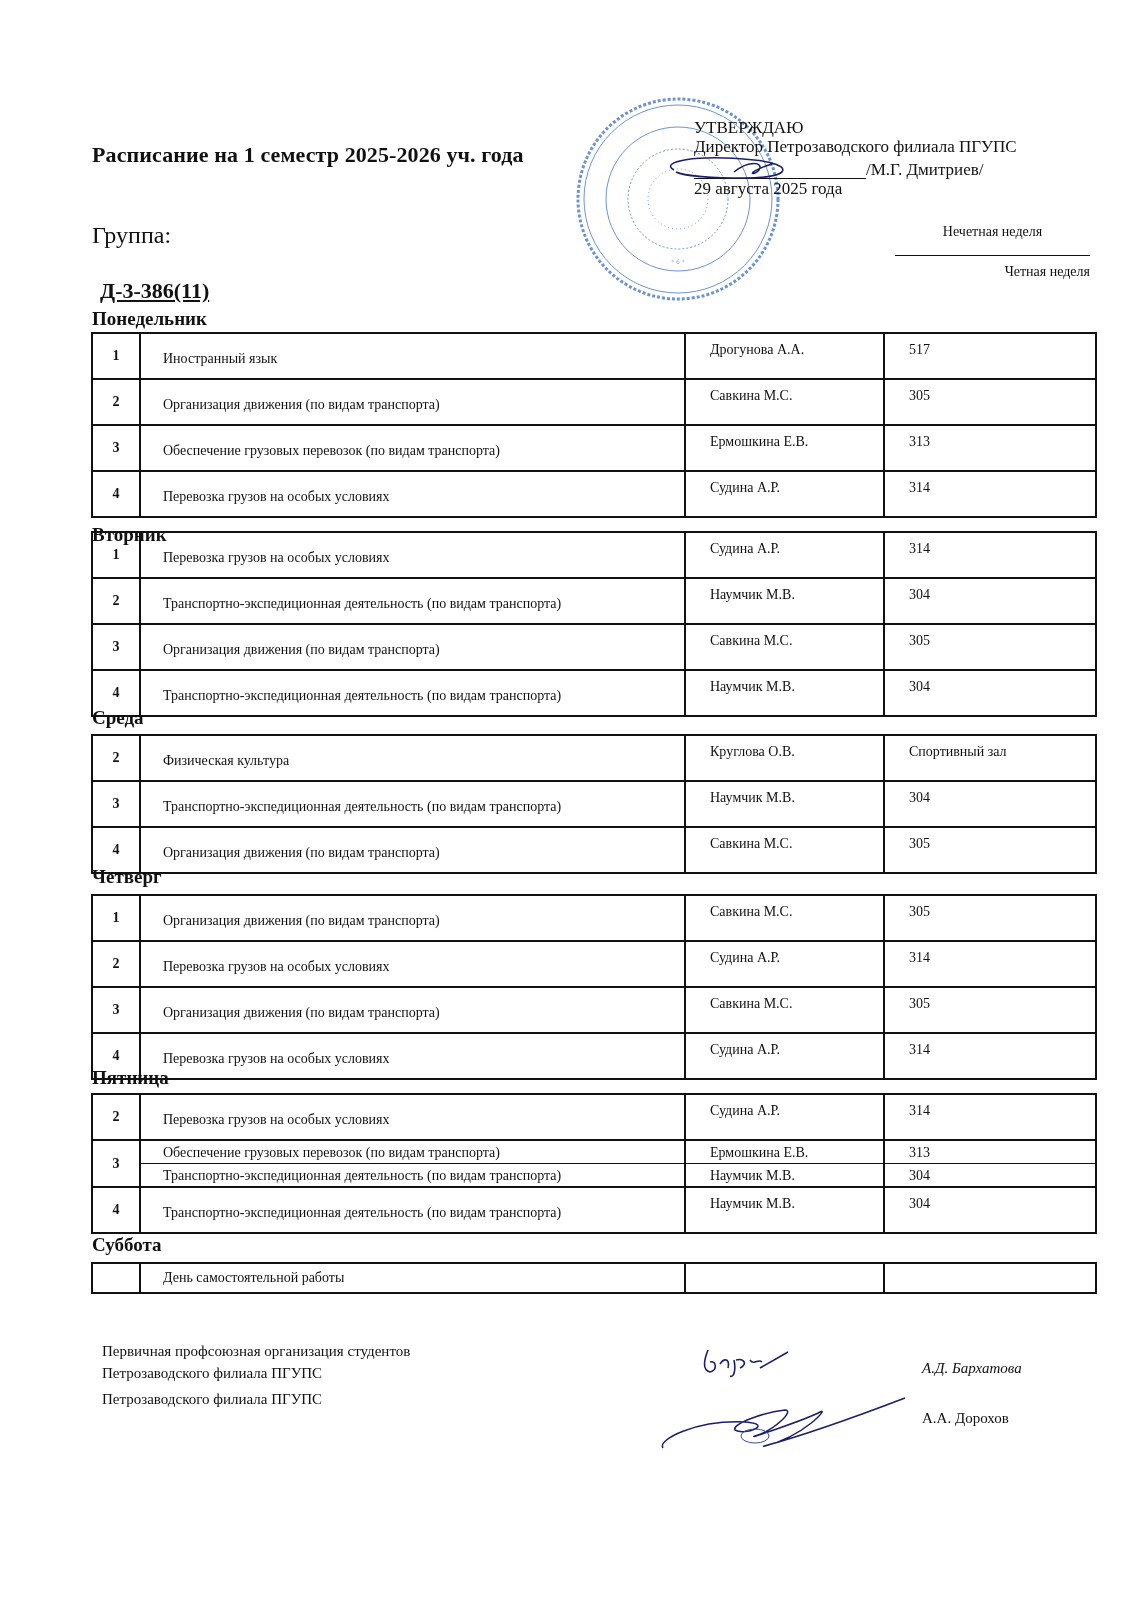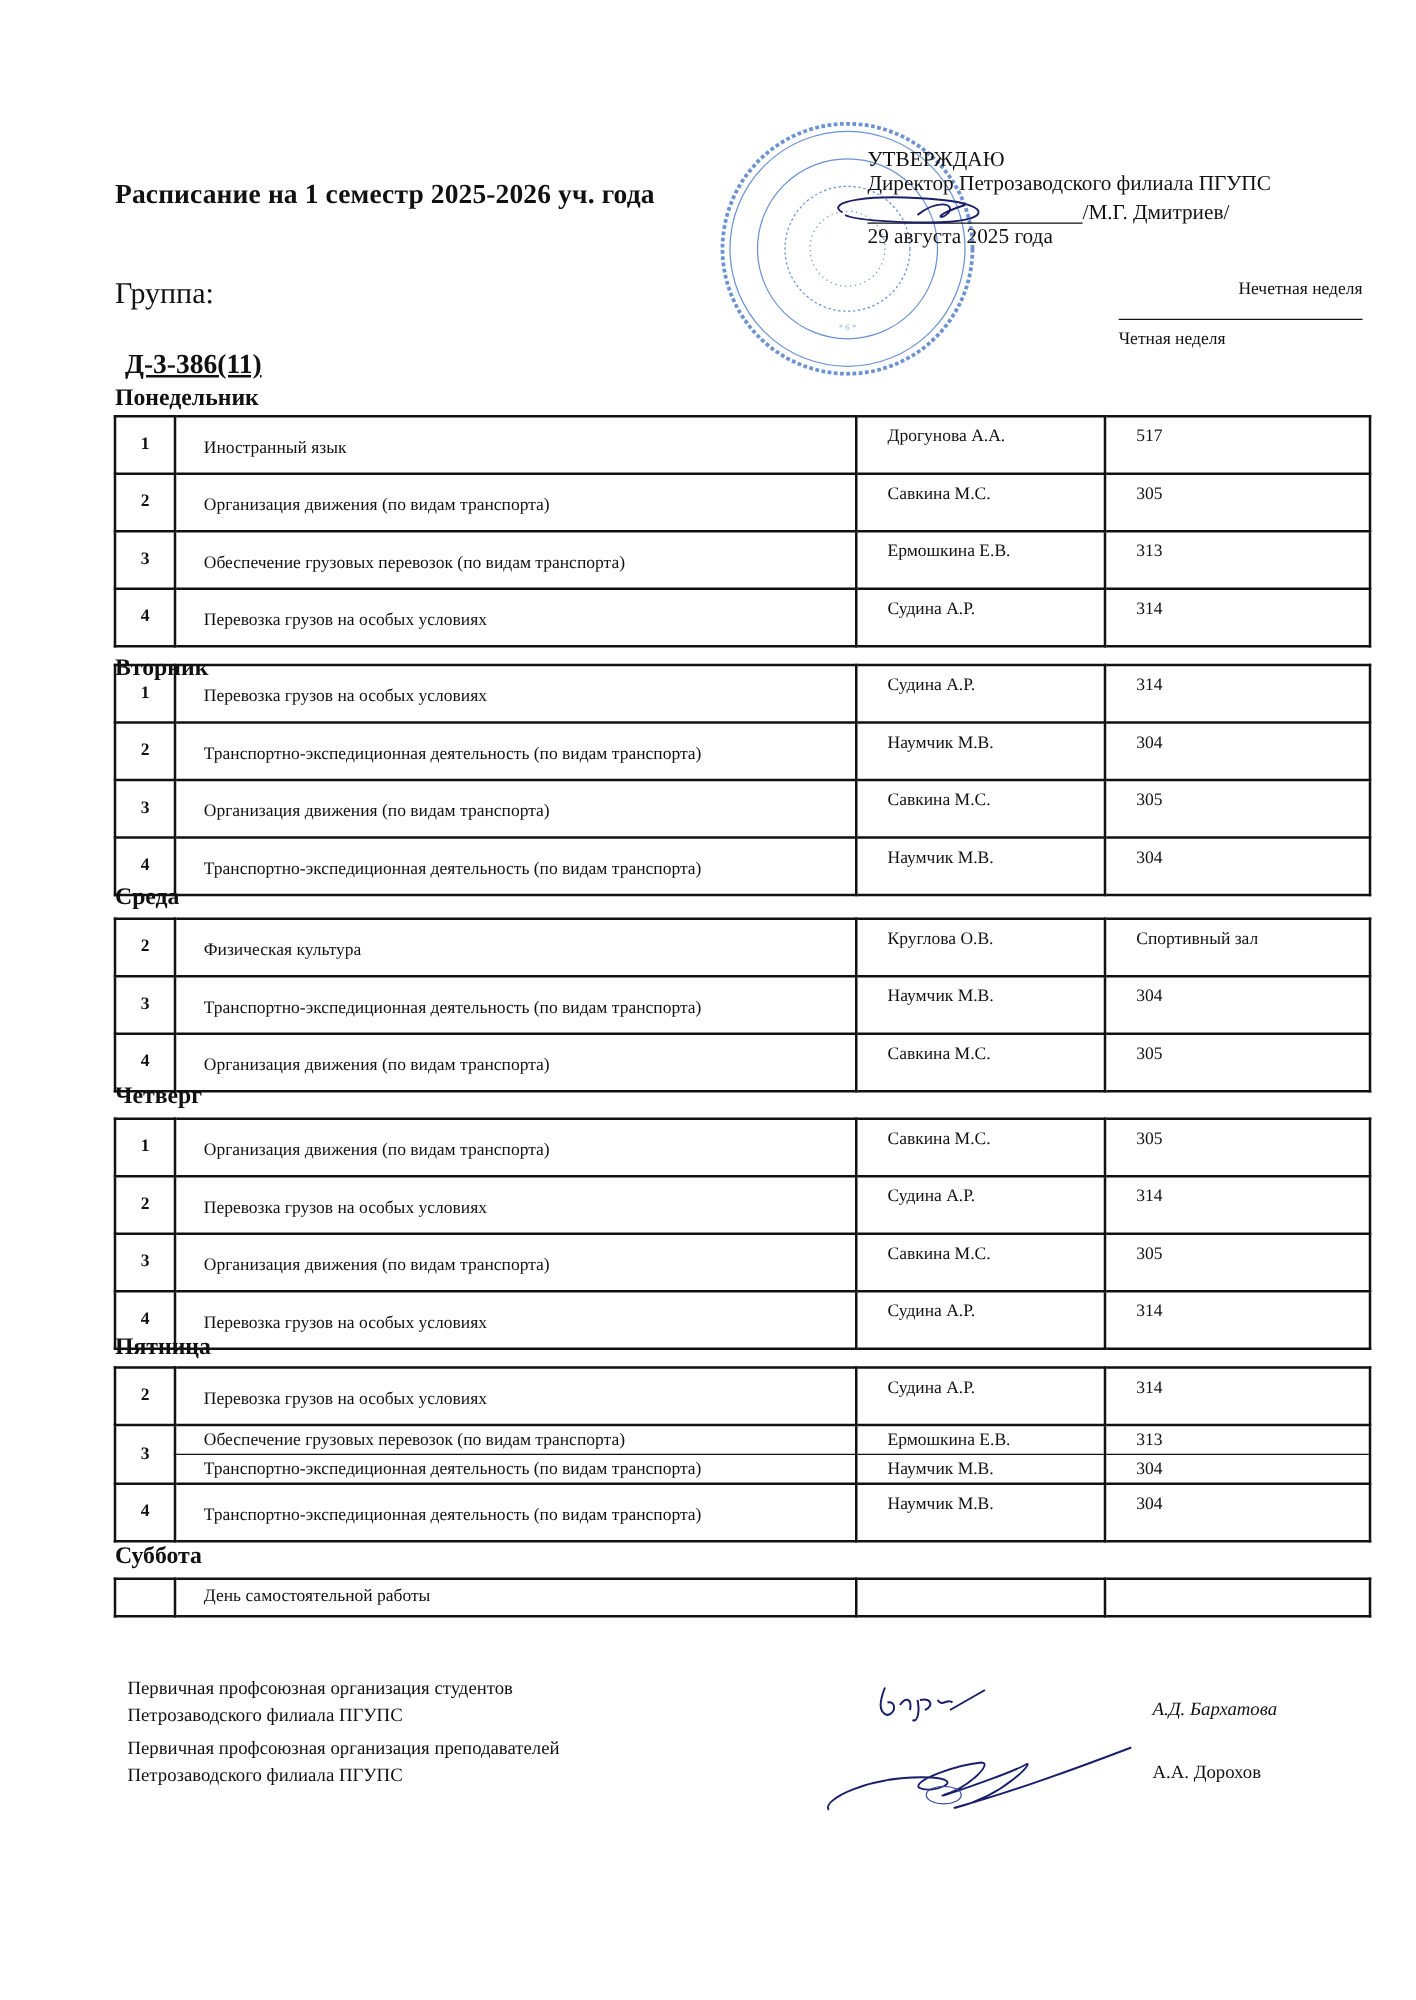--- a/index.html
+++ b/index.html
@@ -3,23 +3,23 @@
 <meta charset="utf-8">
 <style>
   html, body { margin: 0; padding: 0; background: #ffffff; }
   body { width: 1133px; height: 1600px; position: relative; overflow: hidden; font-family: "Liberation Serif", "DejaVu Serif", serif; color: #111; }
   .abs { position: absolute; }
   .title { left: 92px; top: 142px; font-size: 22px; font-weight: bold; letter-spacing: 0.1px; }
   .group-label { left: 92px; top: 222px; font-size: 24px; font-weight: normal; }
   .group-code { left: 100px; top: 278px; font-size: 22px; font-weight: bold; text-decoration: underline; }
   .approve { left: 694px; top: 118px; font-size: 17px; line-height: 19px; }
   .approve .sig-line { display: inline-block; width: 172px; border-bottom: 1px solid #111; height: 18px; vertical-align: bottom; position: relative; }
-  .week-odd { left: 895px; top: 224px; width: 195px; text-align: right; font-size: 14px; }
+  .week-odd { left: 895px; top: 224px; width: 195px; text-align: center; font-size: 14px; }
   .week-line { left: 895px; top: 255px; width: 195px; border-top: 1.5px solid #111; }
-  .week-even { left: 895px; top: 264px; width: 195px; text-align: left; font-size: 14px; }
+  .week-even { left: 895px; top: 264px; width: 195px; text-align: right; font-size: 14px; }
 
   .day-title { left: 92px; font-size: 19px; font-weight: bold; }
   table.sched { position: absolute; left: 91px; width: 1006px; border-collapse: collapse; table-layout: fixed; }
   table.sched td { border: 2.5px solid #111; padding: 0; vertical-align: middle; font-size: 14px; }
   table.sched col.c-num { width: 48px; }
   table.sched col.c-subj { width: 545px; }
   table.sched col.c-teach { width: 199px; }
   table.sched col.c-room { width: auto; }
   td.num { text-align: center; font-size: 30px; font-weight: bold; font-family: "Liberation Serif", serif; }
   td.subj { padding-left: 22px !important; padding-top: 6px !important; }
@@ -263,21 +263,20 @@
     <td class="room"></td>
   </tr>
 </tbody>
   </table>
 
 <div class="abs footer" style="top:1340px;">
   <div>Первичная профсоюзная организация студентов</div>
   <div>Петрозаводского филиала ПГУПС</div>
 </div>
 <div class="abs footer" style="top:1388px;">
-  <div>Первичная профсоюзная организация преподавателей</div>
   <div>Петрозаводского филиала ПГУПС</div>
 </div>
 <div class="abs footer-name" style="left:922px; top:1360px;font-style:italic;">А.Д. Бархатова</div>
 <div class="abs footer-name" style="left:922px; top:1410px;">А.А. Дорохов</div>
 
 <svg class="abs signature" style="left:700px; top:1340px;" width="110" height="40" viewBox="0 0 110 40">
   <path d="M8 10 C 4 20, 2 30, 10 32 C 18 30, 16 20, 10 22 M20 24 C 24 18, 30 18, 28 28 M34 20 C 36 30, 34 38, 30 36 M36 20 C 44 18, 48 24, 40 28 M50 20 C 54 26, 58 18, 62 22 M60 28 L 88 12" fill="none" stroke="#1a1f6b" stroke-width="1.6"></path>
 </svg>
 <svg class="abs signature" style="left:655px; top:1390px;" width="260" height="70" viewBox="0 0 260 70">
   <path d="M8 58 C 2 50, 40 30, 90 32 C 120 34, 90 46, 80 40 C 76 34, 110 22, 130 20 C 140 20, 120 40, 100 46 C 90 50, 150 30, 165 22 C 175 16, 150 46, 110 56 C 100 58, 140 50, 250 8" fill="none" stroke="#1a1f6b" stroke-width="1.5"></path>

